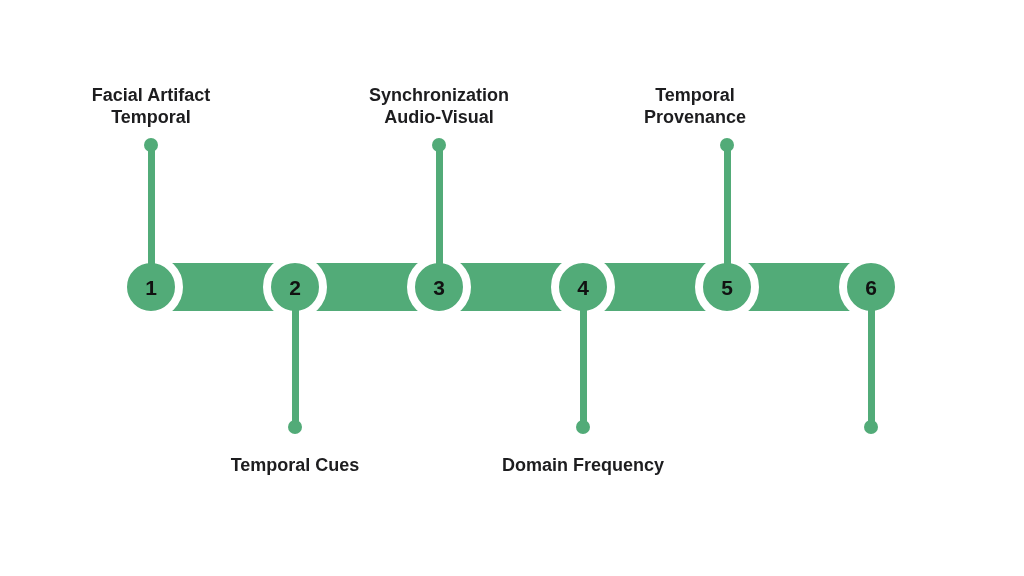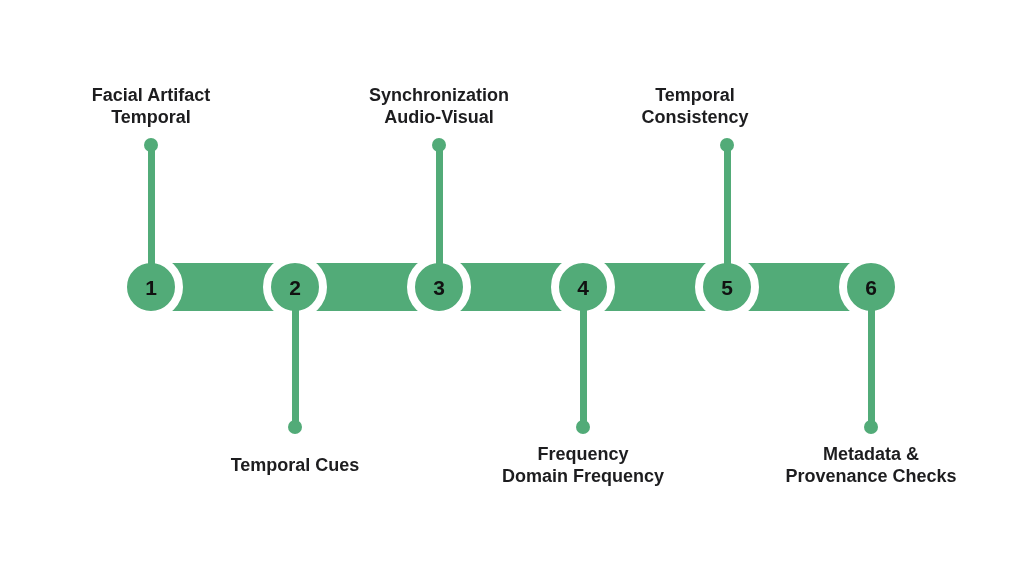--- a/index.html
+++ b/index.html
@@ -113,37 +113,32 @@
     <div>Synchronization</div>
     <div>Audio-Visual</div>
   </div>
 
   <div class="dot bottom" style="left:576px"></div>
   <div class="stem bottom" style="left:579.5px"></div>
   <div class="node" style="left:551px">
     <span class="num">4</span>
   </div>
   <div class="label bottom" style="left:458px">
-    <div>Frequency</div>
     <div>Domain Frequency</div>
   </div>
 
   <div class="dot top" style="left:720px"></div>
   <div class="stem top" style="left:723.5px"></div>
   <div class="node" style="left:695px">
     <span class="num">5</span>
   </div>
   <div class="label top" style="left:570px">
     <div>Temporal</div>
-    <div>Consistency</div>
+    <div>Provenance</div>
   </div>
 
   <div class="dot bottom" style="left:864px"></div>
   <div class="stem bottom" style="left:867.5px"></div>
   <div class="node" style="left:839px">
     <span class="num">6</span>
   </div>
-  <div class="label bottom" style="left:746px">
-    <div>Metadata &amp;</div>
-    <div>Provenance Checks</div>
-  </div>
 
 </div>
 
 </body></html>

